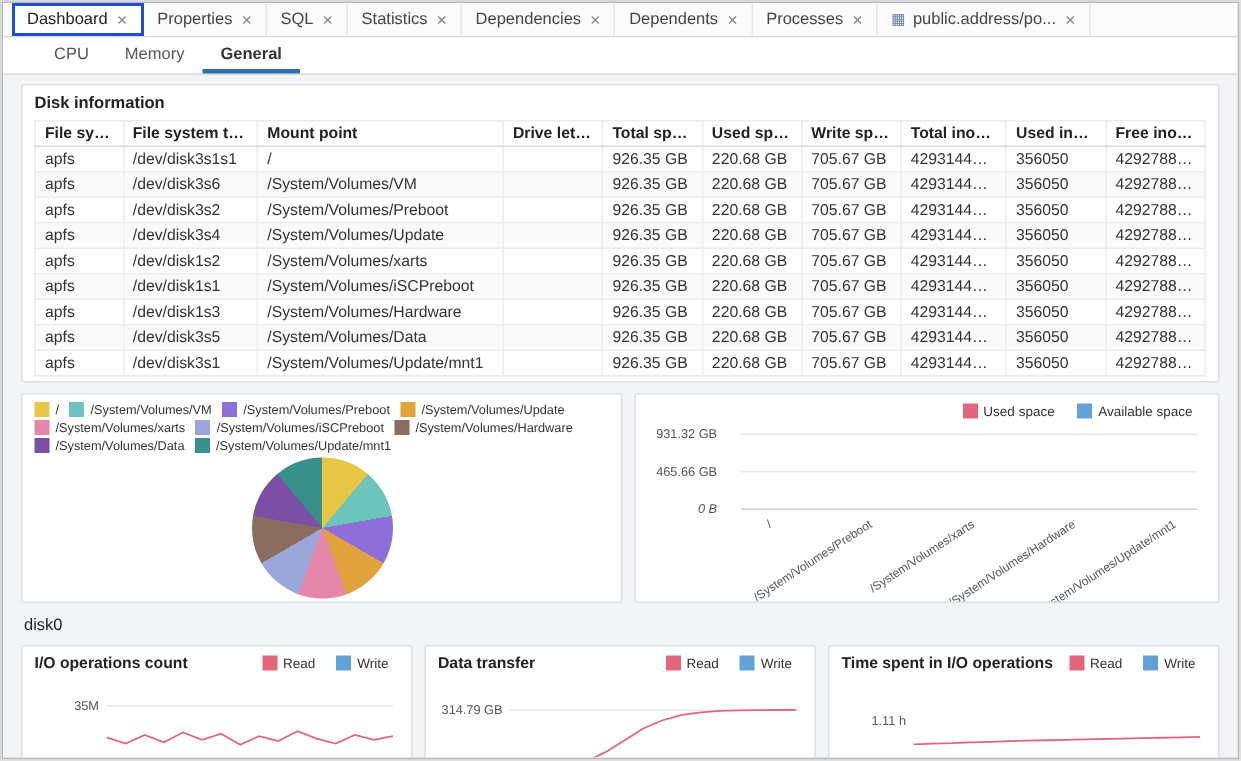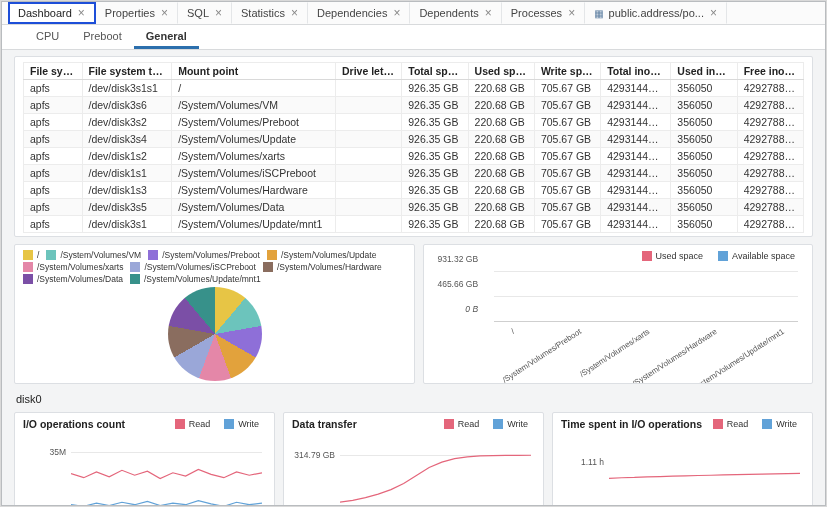--- a/index.html
+++ b/index.html
@@ -48,21 +48,21 @@
   .pie-panel{flex:1.03;height:140px;padding:5px 8px;overflow:hidden}
   .bar-panel{flex:1;height:140px;padding:5px 8px;position:relative;overflow:hidden}
 
   .litem{display:inline-flex;align-items:center;margin-right:7px;font-size:9px;color:#333;white-space:nowrap}
   .swatch{width:10px;height:10px;margin-right:4px;display:inline-block;flex:none}
   .pie-legend{display:flex;flex-wrap:wrap;row-gap:2px}
   .pie-legend .litem{font-size:8.5px}
   .pie{width:94px;height:94px;border-radius:50%;margin:3px auto 0}
 
   .bar-legend{position:absolute;top:6px;right:10px;display:flex;gap:8px}
-  .bar-yticks{position:absolute;left:0;top:14px;width:62px;height:50px}
+  .bar-yticks{position:absolute;left:0;top:26px;width:62px;height:50px}
   .ytick{position:absolute;right:8px;transform:translateY(-50%);font-size:8.5px;color:#555;white-space:nowrap}
   .bar-area{position:absolute;left:70px;right:14px;top:26px;height:50px}
   .bar-plot{position:relative;width:100%;height:100%;display:flex;align-items:flex-end;justify-content:space-around}
   .gline{position:absolute;left:0;right:0;height:1px;background:#e8e8e8;z-index:0}
   .gline.base{background:#cfcfcf}
   .bar{width:22px;display:flex;flex-direction:column;justify-content:flex-end;position:relative;z-index:1}
   .x-labels{position:absolute;left:70px;right:14px;top:80px;height:54px}
   .xlab{position:absolute;top:2px;font-size:8px;color:#555;white-space:nowrap;transform:rotate(-33deg);transform-origin:100% 0}
 
   .disk0-title{font-weight:normal;font-size:11px;margin:9px 2px 5px;color:#222}
@@ -111,27 +111,28 @@
       <div class="mtab">
         <span class="tabicon">▦</span>
         <span class="tlbl">public.address/po...</span>
         <span class="tx">×</span>
       </div>
     </div>
 
 
   <div class="sub-tabbar" id="sub-tabs">
       <div class="subtab">CPU</div>
-      <div class="subtab">Preboot</div>
+      <div class="subtab">Memory</div>
       <div class="subtab active">General</div>
     </div>
 
   <div class="content">
 
     <div class="panel disk-info">
+      <div class="panel-title">Disk information</div>
       <table class="disk-table">
         <thead>
             <tr id="disk-head">
               <th>File system</th>
               <th>File system type</th>
               <th>Mount point</th>
               <th>Drive letter</th>
               <th>Total space</th>
               <th>Used space</th>
               <th>Write space</th>

